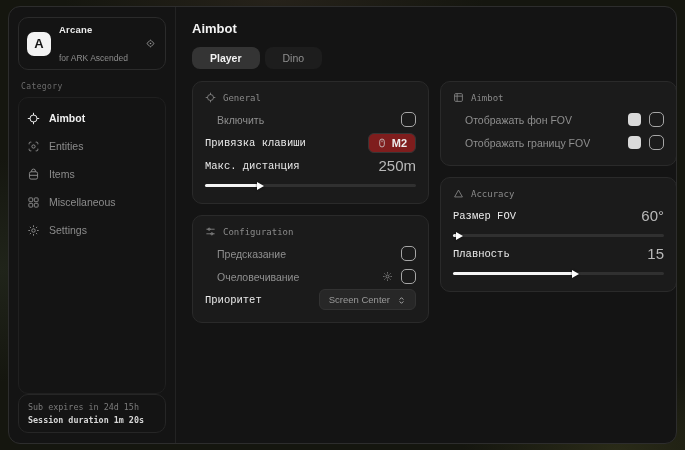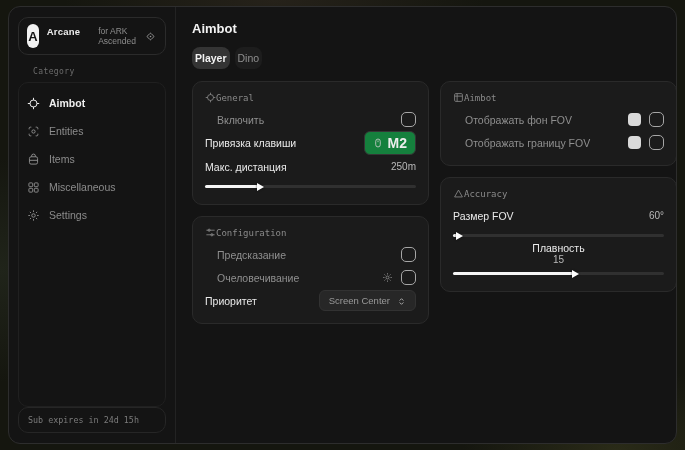--- a/index.html
+++ b/index.html
@@ -21,70 +21,70 @@
     display:flex; overflow:hidden;
   }
 
   
   .sidebar { width:167px; flex:0 0 167px; border-right:1px solid #232323;
     display:flex; flex-direction:column; padding:10px 9px 10px 9px; }
   .side-header { border:1px solid #2b2b2b; border-radius:10px; padding:6px 8px;
     display:flex; align-items:center; gap:8px; }
   .logo { width:24px; height:24px; border-radius:7px; background:#f2f2f2; color:#141414;
     font-weight:700; font-size:13px; display:flex; align-items:center; justify-content:center; }
-  .side-head-text { display:flex; flex-direction:row; gap:18px; }
+  .side-head-text { display:flex; flex-direction:column; gap:18px; }
   .side-title { font-size:9.5px; font-weight:700; color:#ededed; letter-spacing:.2px; }
   .side-sub { font-size:8.5px; color:#8d8d8d; }
   .side-head-icon { margin-left:auto; color:#9a9a9a; display:flex; }
 
-  .category { font-size:8px; color:#6c6c6c; margin:12px 3px 6px 15px; letter-spacing:.4px; }
+  .category { font-size:8px; color:#6c6c6c; margin:12px 3px 6px 3px; letter-spacing:.4px; }
 
   .nav { border:1px solid #202020; border-radius:10px; padding:6px 8px; flex:1; }
   .nav-item { display:flex; align-items:center; gap:9px; height:28px;
     color:#8c8c8c; font-size:10.5px; cursor:default; }
   .nav-item .nicon { display:flex; color:inherit; }
   .nav-item.active { color:#f0f0f0; font-weight:700; }
 
   .side-footer { border:1px solid #262626; border-radius:10px; padding:7px 9px;
     display:flex; flex-direction:column; gap:3px; }
   .foot-dim { font-size:8.4px; color:#7b7b7b; }
   .foot-bright { font-size:8.4px; color:#d6d6d6; font-weight:700; }
 
   
   .main { flex:1; padding:14px 16px; }
   .page-title { font-size:13px; font-weight:700; color:#f2f2f2; }
   .tabs { display:flex; gap:5px; margin-top:11px; }
-  .tab { padding:5px 3px; border-radius:8px; font-size:10.5px; color:#8f8f8f;
+  .tab { padding:5px 18px; border-radius:8px; font-size:10.5px; color:#8f8f8f;
     background:#1d1d1d; cursor:default; }
   .tab.active { background:#343434; color:#f3f3f3; font-weight:600; }
 
   .grid { display:flex; gap:11px; margin-top:12px; align-items:flex-start; }
   .col { display:flex; flex-direction:column; gap:11px; width:237px; }
 
   .card { background:#1b1b1b; border:1px solid #2a2a2a; border-radius:10px;
     padding:10px 12px 11px 12px; width:100%; }
-  .card-head { display:flex; align-items:center; gap:0; font-size:9px;
+  .card-head { display:flex; align-items:center; gap:7px; font-size:9px;
     color:#8a8a8a; margin-bottom:5px; }
   .card-head .hicon { display:flex; color:#8a8a8a; }
 
   .row { display:flex; align-items:center; justify-content:space-between; min-height:23px; }
   .lbl { font-size:10.5px; }
   .lbl.dim { color:#8f8f8f;padding-left:12px; }
-  .lbl.bright { color:#eaeaea; font-weight:500; }
-  .value { font-size:10px; color:#b9b9b9; }
+  .lbl.bright { color:#eaeaea; font-weight:500;font-family:Liberation Mono, monospace; }
+  .value { font-size:15px; color:#b9b9b9; }
 
   .checkbox { width:15px; height:15px; border:1.5px solid #a6a6a6; border-radius:5px;
     background:transparent; cursor:pointer; }
   .ctrl-group { display:flex; align-items:center; gap:8px; }
   .swatch { width:13px; height:13px; border-radius:4px; cursor:pointer; }
   .mini-gear { color:#8f8f8f; display:flex; cursor:pointer; }
 
-  .keychip { display:flex; align-items:center; gap:5px; background:#15803d;
+  .keychip { display:flex; align-items:center; gap:5px; background:#7f1d1d;
     border:1px solid #353535; border-radius:6px; padding:3px 8px;
-    color:#ededed; font-size:14px; font-weight:600; cursor:pointer; }
+    color:#ededed; font-size:11px; font-weight:600; cursor:pointer; }
   .keychip .kicon { display:flex; color:#cdcdcd; }
 
   .dropdown { display:flex; align-items:flex-end; gap:7px; background:#272727;
     border:1px solid #323232; border-radius:6px; padding:4px 9px;
     color:#9a9a9a; font-size:9.5px; cursor:pointer; }
   .dropdown .dicon { display:flex; color:#b5b5b5; }
 
   .slider { height:3px; background:#303030; border-radius:2px; margin:7px 0 5px 0;
     position:relative; cursor:pointer; }
   .slider-fill { height:100%; background:#f5f5f5; border-radius:2px; position:relative; }
@@ -167,20 +167,21 @@
             <circle cx="12" cy="12" r="3.2"></circle>
             <path d="M12 2.5v3M12 18.5v3M2.5 12h3M18.5 12h3M5.3 5.3l2.1 2.1M16.6 16.6l2.1 2.1M18.7 5.3l-2.1 2.1M7.4 16.6l-2.1 2.1"></path>
           </svg>
         </span>
         <span>Settings</span>
       </div>
     </div>
 
     <div class="side-footer">
       <div class="foot-dim mono">Sub expires in 24d 15h</div>
+      <div class="foot-bright mono">Session duration 1m 20s</div>
     </div>
   </div>
 
   <div class="main">
     <div class="page-title">Aimbot</div>
 
     <div class="tabs">
       <div class="tab active">Player</div>
       <div class="tab">Dino</div>
     </div>
@@ -311,21 +312,21 @@
           </div>
           <div class="row">
             <span class="lbl bright">Размер FOV</span>
             <span class="value">60°</span>
           </div>
           <div class="slider">
             <div class="slider-fill" style="width: 2%;">
               <span class="thumb"></span>
             </div>
           </div>
-          <div class="row" style="margin-top:4px;flex-direction:column;">
+          <div class="row" style="margin-top:4px;">
             <span class="lbl bright">Плавность</span>
             <span class="value">15</span>
           </div>
           <div class="slider">
             <div class="slider-fill" style="width: 57%;">
               <span class="thumb"></span>
             </div>
           </div>
         </div>
       </div>

